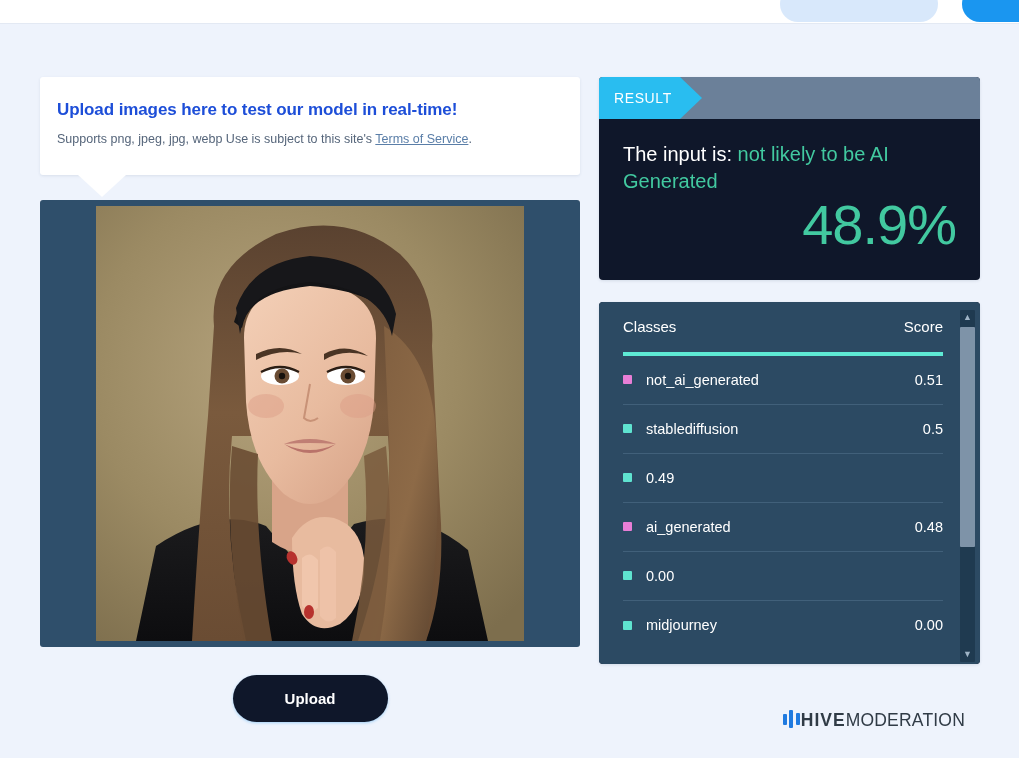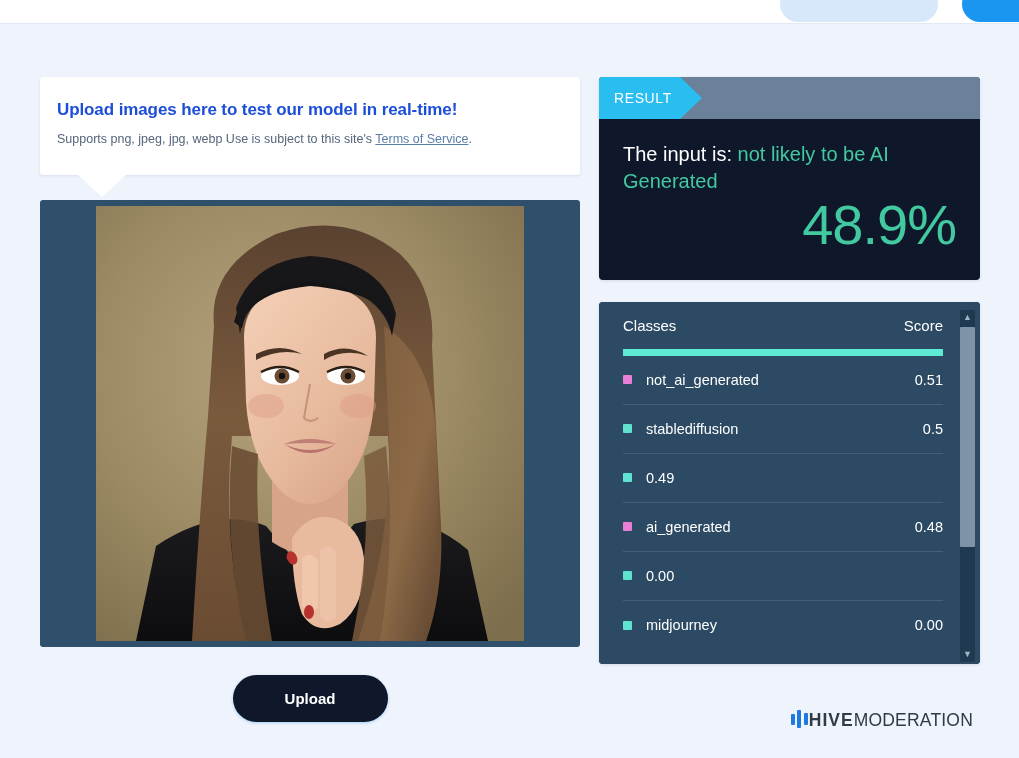--- a/index.html
+++ b/index.html
@@ -209,21 +209,21 @@
   .classes-inner {
     padding: 0 37px 0 24px;
   }
   .classes-header {
     display: flex;
     justify-content: space-between;
     align-items: center;
     height: 54px;
     color: #ffffff;
     font-size: 15px;
-    border-bottom: 7px solid #5eead4;
+    border-bottom: 4px solid #5eead4;
   }
   .class-row {
     display: flex;
     align-items: center;
     height: 49px;
     border-bottom: 1px solid #41607a;
     color: #ffffff;
     font-size: 14.5px;
   }
   .class-row:last-child { border-bottom: none; }
@@ -266,21 +266,21 @@
     top: 17px;
     width: 15px;
     height: 220px;
     background: #7e93a8;
     border-radius: 1px;
   }
 
   
   .footer-logo {
     position: absolute;
-    right: 46px;
+    right: 54px;
     top: 710px;
     display: flex;
     gap: 1px;
   }
   .logo-bars {
     display: flex;
     align-items: center;
     gap: 2.5px;
     height: 18px;
   }

